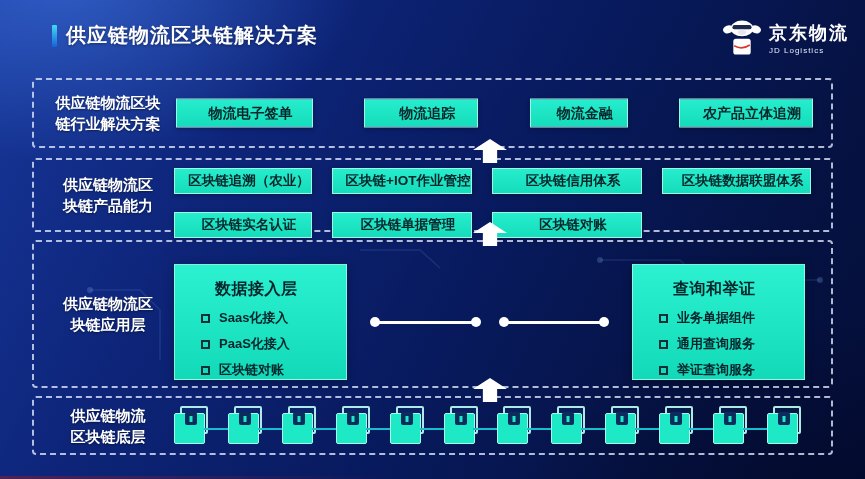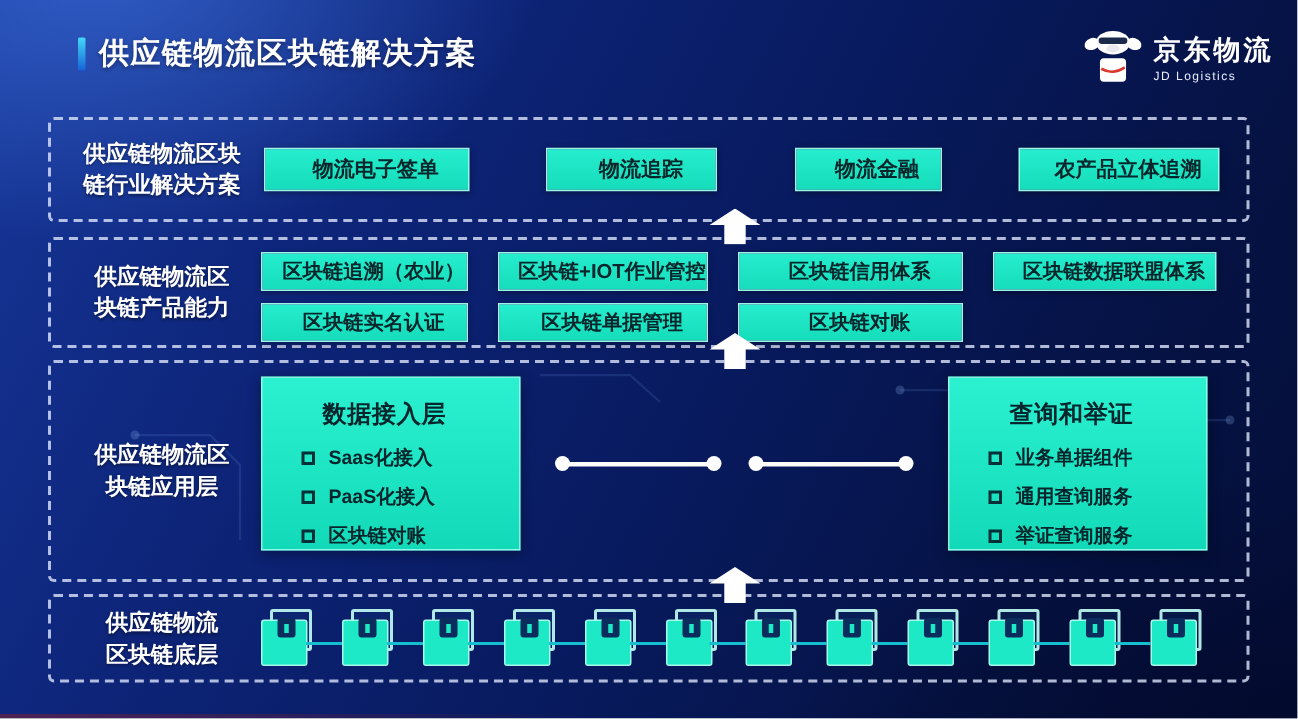--- a/index.html
+++ b/index.html
@@ -67,27 +67,27 @@
   }
   .band1-row .pill { height:29px; }
   .band1-row .pill:nth-child(1){ width:137px; }
   .band1-row .pill:nth-child(2){ width:114px; }
   .band1-row .pill:nth-child(3){ width:98px; }
   .band1-row .pill:nth-child(4){ width:134px; }
 
   .band2-grid {
     position:absolute; left:140px; right:20px; top:8px; bottom:8px;
     display:grid; grid-template-columns:138px 140px 150px 149px;
-    justify-content:space-between; align-content:space-between; row-gap:8px;
+    justify-content:space-between; align-content:space-between; row-gap:18px;
   }
   .band2-grid .pill { height:26px; font-size:13.5px; }
 
   
   .band3-row {
-    position:absolute; left:140px; right:26px; top:9px; height:116px;
+    position:absolute; left:140px; right:26px; top:22px; height:116px;
     display:flex; align-items:stretch;gap:28px;
   }
   .app-box {
     width:173px; background:linear-gradient(180deg,#2bf1d1,#12dab8);
     border:1px solid rgba(210,255,247,.6); box-shadow:0 2px 8px rgba(0,0,0,.35);
     padding:12px 0 8px 26px;
   }
   .app-box-title {
     color:#04252b; font-size:16px; font-weight:bold; margin:2px 0 9px 14px;
     letter-spacing:.5px;

